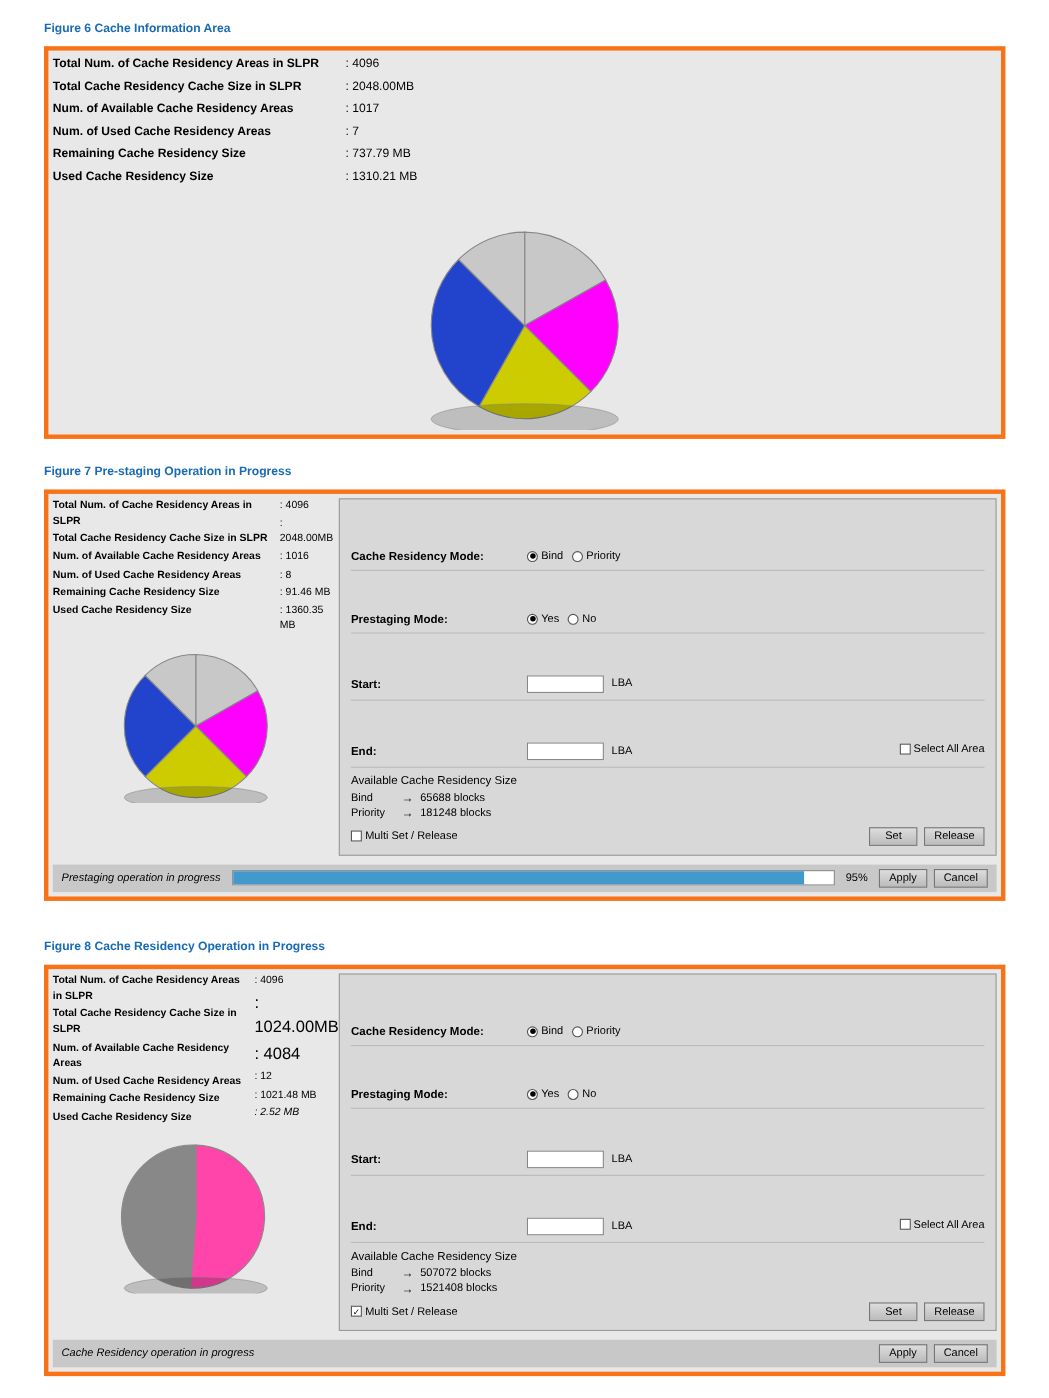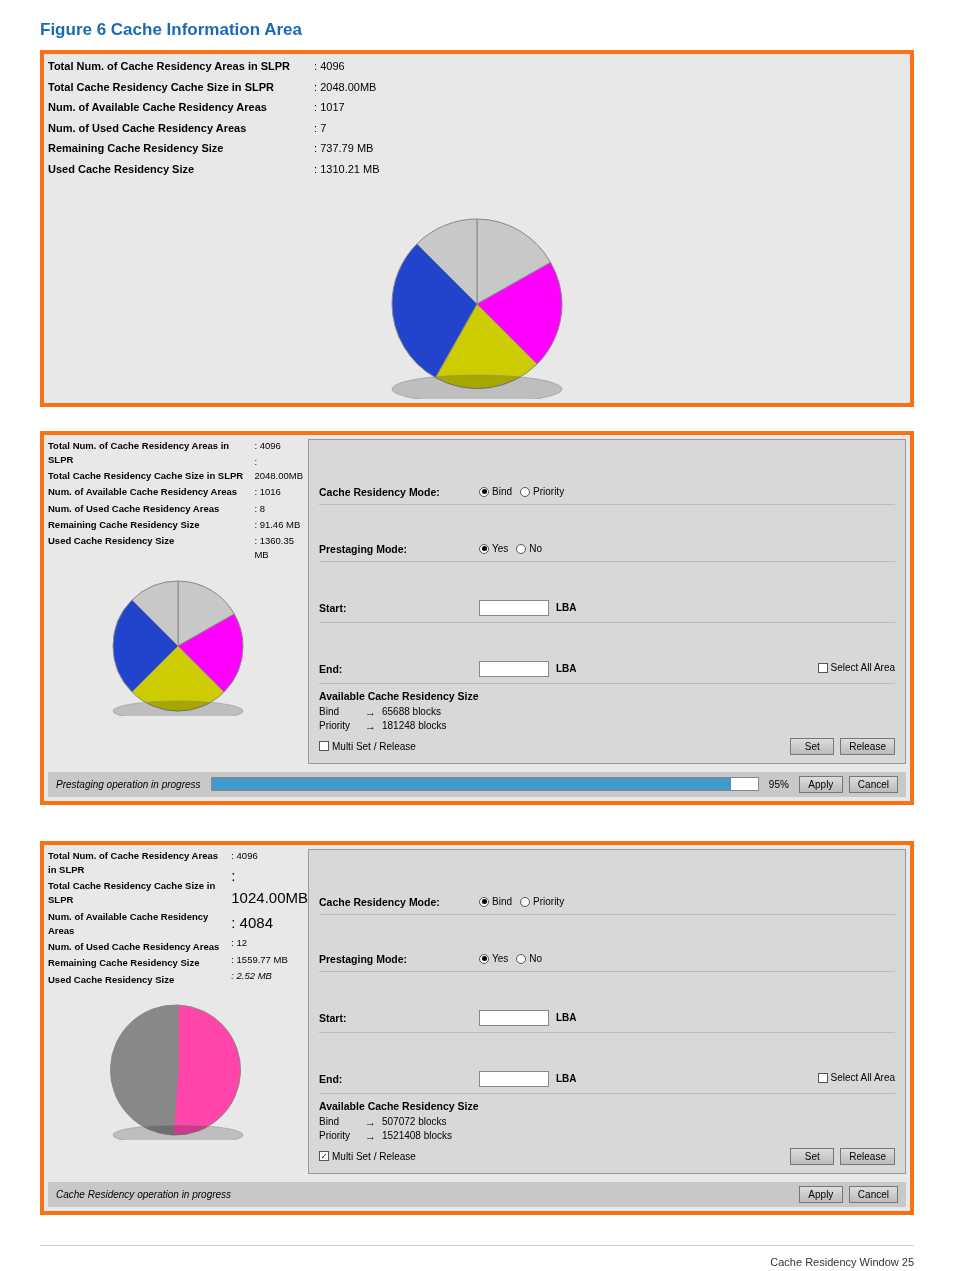--- a/index.html
+++ b/index.html
@@ -9,21 +9,21 @@
       font-size: 11px;
       color: #000;
       width: 954px;
       min-height: 1271px;
       padding: 20px 40px;
     }
 
     .figure-title {
       color: #1a6bb5;
       font-weight: bold;
-      font-size: 17px;
+      font-size: 11px;
       margin-bottom: 10px;
     }
 
     .figure-box {
       border: 4px solid #f97316;
       background: #e8e8e8;
       padding: 4px;
       margin-bottom: 24px;
     }
 
@@ -123,21 +123,20 @@
       border: 1px solid #888;
       background: #fff;
       width: 70px;
       height: 16px;
       font-size: 10px;
       padding: 0 2px;
     }
     .lba-label {
       font-size: 10px;
       margin-left: 3px;
-      font-weight: bold;
     }
     .checkbox-opt {
       display: inline-flex;
       align-items: center;
       gap: 3px;
     }
     .checkbox-box {
       width: 10px; height: 10px;
       border: 1px solid #555;
       background: #fff;
@@ -148,21 +147,21 @@
     }
     .checkbox-box.checked::after {
       content: '✓';
       font-size: 8px;
     }
 
     .avail-section {
       margin-bottom: 6px;
     }
     .avail-title {
-      font-weight: bold;
+      font-weight: normal;
       font-size: 10.5px;
       margin-bottom: 4px;
     }
     .avail-row {
       display: flex;
       align-items: center;
       gap: 6px;
       margin-bottom: 2px;
       font-size: 10px;
     }
@@ -276,20 +275,21 @@
             <ellipse cx="0" cy="85" rx="85" ry="14" fill="rgba(0,0,0,0.18)" stroke="#888" stroke-width="0.5"></ellipse>
           </g>
         </svg>
       </div>
     </div>
   </div>
 </div>
 
 
 <div>
+  <div class="figure-title">Figure 7 Pre-staging Operation in Progress</div>
   <div class="figure-box">
     <div class="fig-inner">
 
       <div class="fig-left">
         <div class="fig-left-stats" id="fig7-stats">
             <div style="display:flex;gap:8px;">
               <div style="display:flex;flex-direction:column;gap:2px;">
                 <div style="line-height:1.5;font-weight:bold;font-size:9.5px;">Total Num. of Cache Residency Areas in SLPR</div>
                 <div style="line-height:1.5;font-weight:bold;font-size:9.5px;">Total Cache Residency Cache Size in SLPR</div>
                 <div style="line-height:1.5;font-weight:bold;font-size:9.5px;">Num. of Available Cache Residency Areas</div>
@@ -410,40 +410,41 @@
         <button class="btn">Cancel</button>
       </div>
     </div>
   </div>
 </div>
 
 <br>
 
 
 <div>
+  <div class="figure-title">Figure 8 Cache Residency Operation in Progress</div>
   <div class="figure-box">
     <div class="fig-inner">
 
       <div class="fig-left">
         <div class="fig-left-stats" id="fig8-stats">
             <div style="display:flex;gap:8px;">
               <div style="display:flex;flex-direction:column;gap:2px;">
                 <div style="line-height:1.5;font-weight:bold;font-size:9.5px;">Total Num. of Cache Residency Areas in SLPR</div>
                 <div style="line-height:1.5;font-weight:bold;font-size:9.5px;">Total Cache Residency Cache Size in SLPR</div>
                 <div style="line-height:1.5;font-weight:bold;font-size:9.5px;">Num. of Available Cache Residency Areas</div>
                 <div style="line-height:1.5;font-weight:bold;font-size:9.5px;">Num. of Used Cache Residency Areas</div>
                 <div style="line-height:1.5;font-weight:bold;font-size:9.5px;">Remaining Cache Residency Size</div>
                 <div style="line-height:1.5;font-weight:bold;font-size:9.5px;">Used Cache Residency Size</div>
               </div>
               <div style="display:flex;flex-direction:column;gap:2px;">
                 <div style="line-height:1.5;font-size:9.5px;">: 4096</div>
                 <div style="line-height:1.5;font-size:15px;">: 1024.00MB</div>
                 <div style="line-height:1.5;font-size:15px;">: 4084</div>
                 <div style="line-height:1.5;font-size:9.5px;">: 12</div>
-                <div style="line-height:1.5;font-size:9.5px;">: 1559.77 MB</div>
+                <div style="line-height:1.5;font-size:9.5px;">: 1021.48 MB</div>
                 <div style="line-height:1.5;font-size:9.5px;font-style:italic;">: 2.52 MB</div>
               </div>
             </div>
           </div>
         <div class="fig-left-chart">
           <svg width="160" height="145" viewBox="0 0 160 145">
 
             <g transform="translate(80,75)">
 
               <path d="M0,0 L0,-65 A65,65 0 1,1 -5,65 Z" fill="#ff44aa" stroke="#888" stroke-width="1"></path>

